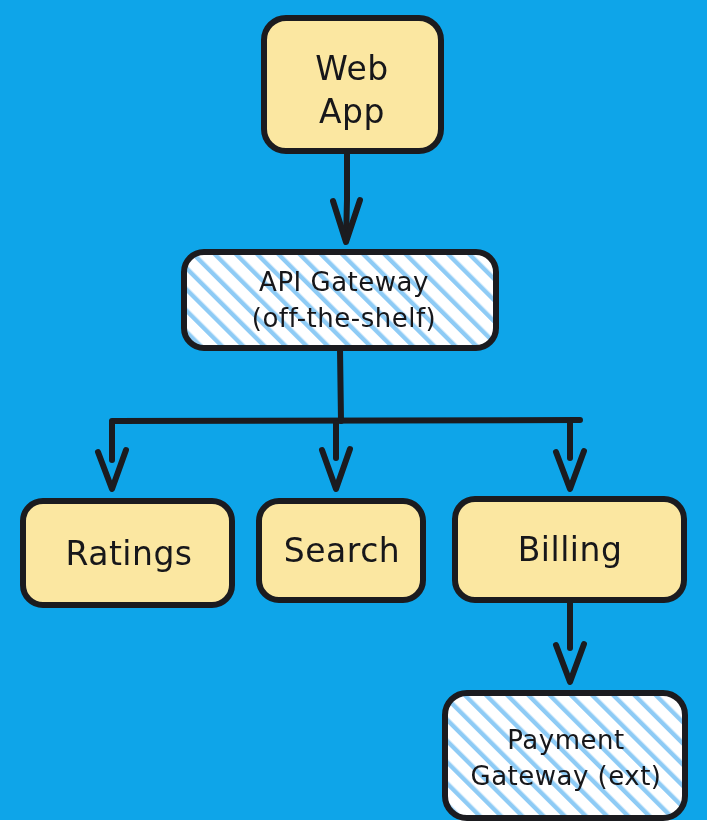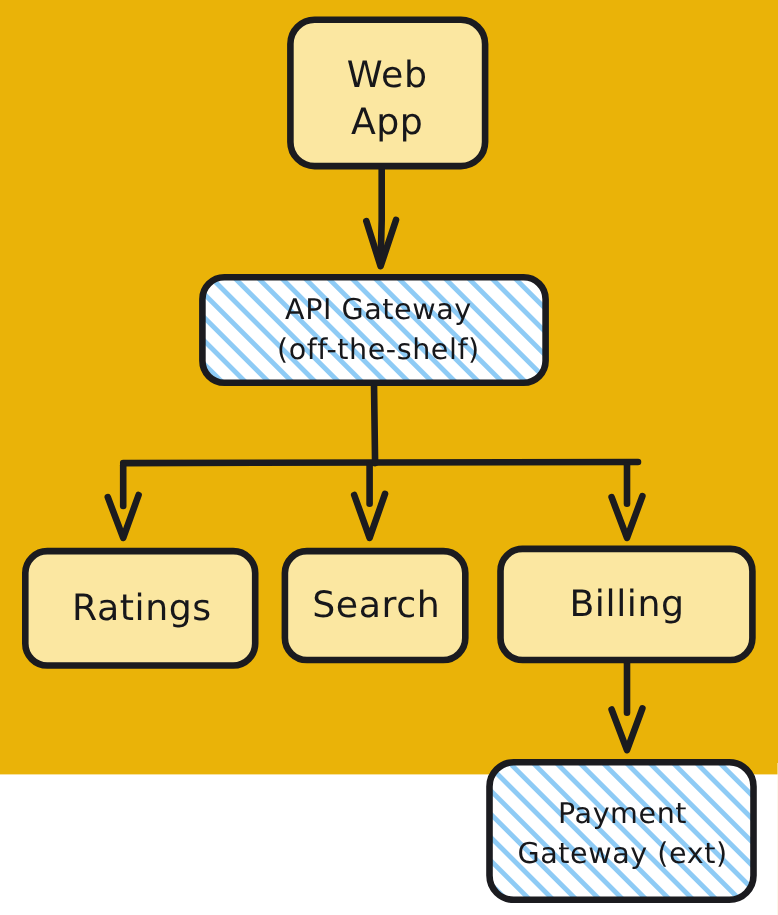--- a/index.html
+++ b/index.html
@@ -10,22 +10,22 @@
   }
   body {
     width: 707px;
     height: 832px;
     overflow: hidden;
     font-family: "DejaVu Sans", sans-serif;
   }
   #diagram-root {
     position: relative;
     width: 707px;
-    height: 704px;
-    background: #eab308;
+    height: 820px;
+    background: #0ea5e9;
   }
   svg.diagram-canvas {
     display: block;
     width: 707px;
     height: 832px;
   }
   .node-label {
     font-family: "DejaVu Sans", sans-serif;
     font-weight: 400;
     fill: #17171a;

